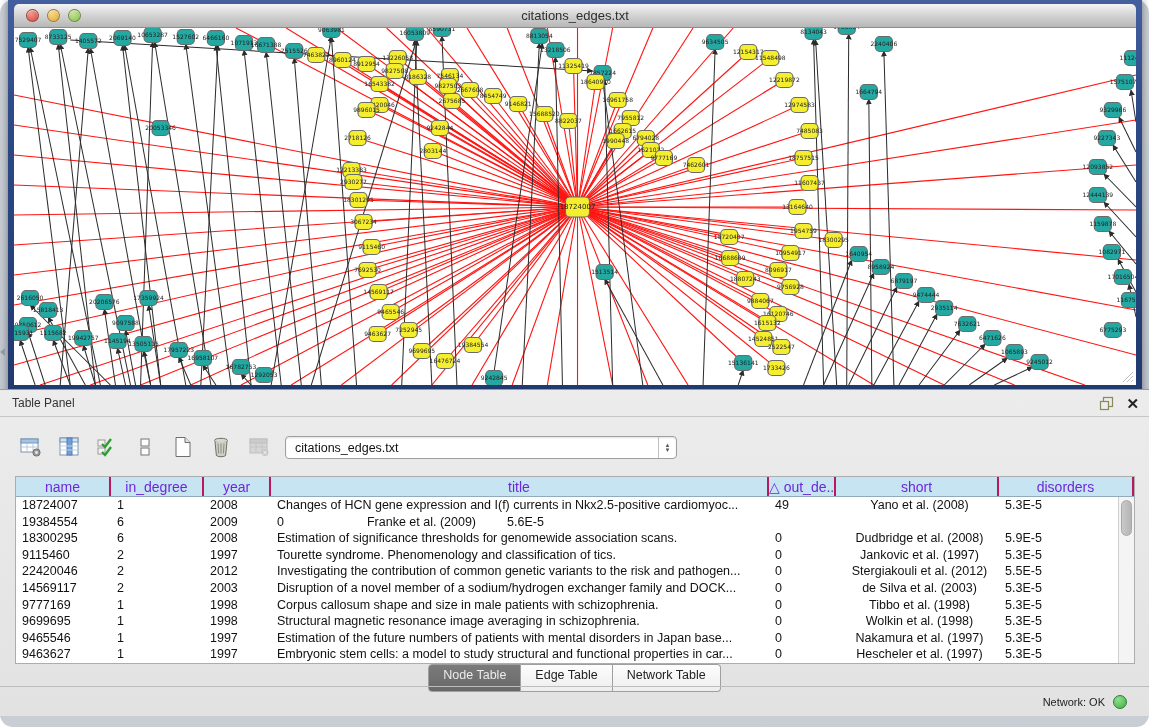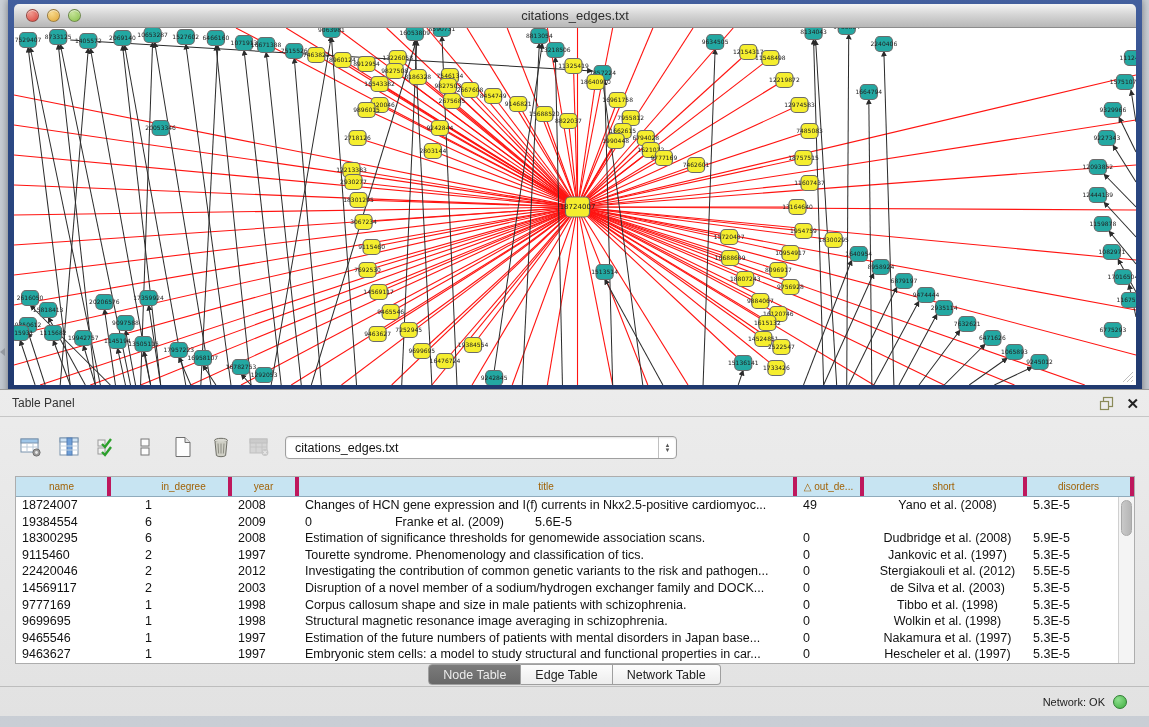--- a/index.html
+++ b/index.html
@@ -1,17 +1,17 @@
 <!DOCTYPE html>
 <html><head>
 <meta charset="utf-8">
 <style>
   * { margin:0; padding:0; box-sizing:border-box; }
   html,body { width:1149px; height:727px; overflow:hidden; font-family:"Liberation Sans", sans-serif; }
-  #desktop { position:absolute; inset:0; background:linear-gradient(180deg,#ccd1d8,#c3c9d1 60%,#c9ced5); }
+  #desktop { position:absolute; inset:0; background:linear-gradient(180deg,#ccd1d8,#c3c9d1 60%,#c9ced5);border-radius:13px; }
 
   
   #graph-frame { position:absolute; left:8px; top:-4px; width:1134px; height:403px;
     background:linear-gradient(180deg,#44609f,#2d4a86 30%,#20396e); border-radius:5px; box-shadow:0 2px 8px rgba(0,0,0,.45); }
   #titlebar { position:absolute; left:6px; right:6px; top:8px; height:24px;
     background:linear-gradient(180deg,#f4f4f4,#d6d6d6 45%,#b7b7b7); border-radius:5px 5px 0 0;
     border-bottom:1px solid #8c8c8c; display:flex; align-items:center; }
   .traffic { display:flex; gap:8px; margin-left:12px; }
   .tl { width:13px; height:13px; border-radius:50%; border:1px solid rgba(0,0,0,.35);
     box-shadow:inset 0 1px 1px rgba(255,255,255,.6); }
@@ -36,31 +36,31 @@
   .fx { font-family:"Liberation Serif", serif; font-style:italic; font-size:15px; color:#222; }
 
   #combobox { position:absolute; left:285px; top:46px; width:392px; height:23px; background:#fff;
     border:1px solid #9f9f9f; border-radius:4px; display:flex; align-items:center; box-shadow:inset 0 1px 2px rgba(0,0,0,.12); }
   #combobox-value { font-size:12.5px; color:#111; margin-left:9px; flex:1; }
   #combo-spin { width:18px; height:100%; border-left:1px solid #c0c0c0; display:flex; flex-direction:column; align-items:center; justify-content:center; color:#555; }
   #combo-spin span { font-size:6px; line-height:5px; }
 
   #tviewport { position:absolute; left:15px; top:86px; width:1120px; height:188px; background:#fff; border:1px solid #adadad; }
   #thead { display:flex; height:20px; background:#c7e4f2; border-bottom:1px solid #8fabbc; }
-  .hcell { font-size:10px; color:#a16207; text-align:center; line-height:20px; border-right:4px solid #be185d;
+  .hcell { font-size:14px; color:#6d28d9; text-align:center; line-height:20px; border-right:2px solid #be185d;
     overflow:hidden; white-space:nowrap; }
   .trow { display:flex; height:16.6px; }
   .tcell { font-size:12.5px; color:#111; line-height:16.6px; white-space:nowrap; overflow:hidden; padding:0 2px 0 6px; }
-  .c0{width:95px;} .c1{width:93px;margin-left:28px;} .c2{width:67px;} .c3{width:498px;} .c4{width:67px;} .c5{width:163px; text-align:center;} .c6{flex:1;}
+  .c0{width:95px;} .c1{width:93px;} .c2{width:67px;} .c3{width:498px;} .c4{width:67px;} .c5{width:163px; text-align:center;} .c6{flex:1;}
   #tbody { position:absolute; left:0; top:20px; right:16px; bottom:0; overflow:hidden; }
   #vscroll { position:absolute; right:0; top:20px; bottom:0; width:16px; background:#f4f4f4; border-left:1px solid #d0d0d0; }
   #vthumb { position:absolute; left:2px; top:3px; width:11px; height:36px; background:linear-gradient(90deg,#c9c9c9,#b5b5b5); border-radius:6px; border:1px solid #a8a8a8; }
 
   #tabs { position:absolute; left:0; right:0; top:274px; display:flex; justify-content:center; }
-  .seg { height:21px; line-height:20px; font-size:12.5px; padding:0 14px; background:linear-gradient(180deg,#fdfdfd,#ededed);
+  .seg { height:28px; line-height:20px; font-size:12.5px; padding:0 14px; background:linear-gradient(180deg,#fdfdfd,#ededed);
     border:1px solid #9f9f9f; border-left:none; color:#222; }
   .seg:first-child { border-left:1px solid #9f9f9f; border-radius:4px 0 0 4px; }
   .seg:last-child { border-radius:0 4px 4px 0; }
   .seg.active { background:linear-gradient(180deg,#7b7b7b,#686868); color:#ececec; }
 
   #statusbar { position:absolute; left:0; right:0; bottom:0; height:30px; border-top:1px solid #bdbdbd;
     display:flex; align-items:center; justify-content:flex-end; }
   #memory-label { font-size:11px; color:#222; margin-right:8px; }
   #memory-dot { width:14px; height:14px; border-radius:50%; margin-right:22px;
     background:radial-gradient(circle at 35% 30%,#8fe08f,#3fae3f); border:1px solid #2e7d32; }

